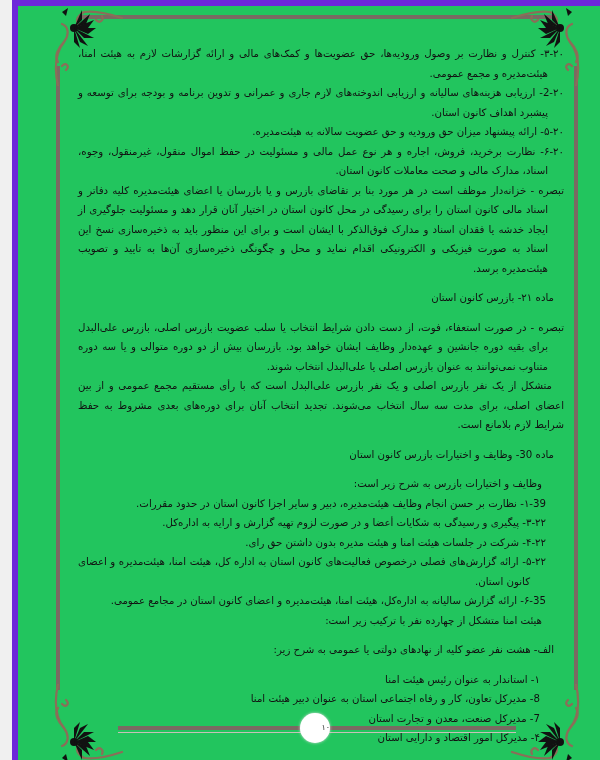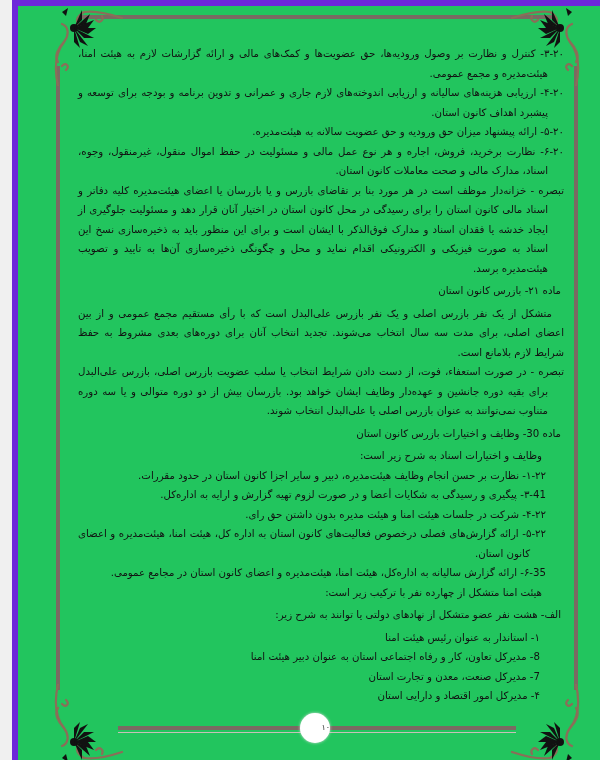--- a/index.html
+++ b/index.html
@@ -31,21 +31,21 @@
   .content {
     position: absolute; left: 60px; right: 52px; top: 38px;
     direction: rtl; text-align: justify;
     font-family: "DejaVu Sans", sans-serif; font-size: 10.2px; color: #111;
     line-height: 19.5px;
   }
   .p { margin: 0; }
   .hang { padding-right: 16px; text-indent: -16px; }
   .indent1 { padding-right: 18px; }
   .indent2 { padding-right: 24px; }
-  .heading { margin: 3px; }
+  .heading { margin: 10px; }
 </style>
 </head>
 <body>
 
 <div class="page">
   <div class="frame-line frame-top"></div>
   <div class="frame-line frame-bottom"></div>
   <div class="frame-bottom-inner"></div>
   <div class="frame-line frame-left"></div>
   <div class="frame-line frame-right"></div>
@@ -130,36 +130,36 @@
       <path d="M30 22 L50 32 L40 32 Z"></path>
       <path d="M30 22 L44 40 L36 36 Z"></path>
       <path d="M30 22 L36 42 L30 36 Z"></path>
       <path d="M30 22 L38 4 L38 14 Z"></path>
       <path d="M18 6 L24 2 L22 10 Z"></path>
     </g>
   </svg>
 
   <div class="content">
     <p class="p hang">۳-۲۰-  کنترل و نظارت بر وصول ورودیه‌ها، حق عضویت‌ها و کمک‌های مالی و ارائه گزارشات لازم به هیئت امنا، هیئت‌مدیره و مجمع عمومی.</p>
-    <p class="p hang">۴-۲۰- ارزیابی هزینه‌های سالیانه و ارزیابی اندوخته‌های لازم جاری و عمرانی و تدوین برنامه و بودجه برای توسعه و پیشبرد اهداف کانون استان.</p>
+    <p class="p hang">2-۲۰- ارزیابی هزینه‌های سالیانه و ارزیابی اندوخته‌های لازم جاری و عمرانی و تدوین برنامه و بودجه برای توسعه و پیشبرد اهداف کانون استان.</p>
     <p class="p hang">۵-۲۰-  ارائه پیشنهاد میزان حق ورودیه و حق عضویت سالانه به هیئت‌مدیره.</p>
     <p class="p hang">۶-۲۰-  نظارت برخرید، فروش، اجاره و هر نوع عمل مالی و مسئولیت در حفظ اموال منقول، غیرمنقول، وجوه، اسناد، مدارک مالی و صحت معاملات کانون استان.</p>
     <p class="p hang">تبصره - خزانه‌دار موظف است در هر مورد بنا بر تقاضای بازرس و یا بازرسان یا اعضای هیئت‌مدیره کلیه دفاتر و اسناد مالی کانون استان را برای رسیدگی در محل کانون استان در اختیار آنان قرار دهد و مسئولیت جلوگیری از ایجاد خدشه یا فقدان اسناد و مدارک فوق‌الذکر با ایشان است و برای این منظور باید به ذخیره‌سازی نسخ این اسناد به صورت فیزیکی و الکترونیکی اقدام نماید و محل و چگونگی ذخیره‌سازی آن‌ها به تایید و تصویب هیئت‌مدیره برسد.</p>
     <p class="p heading">ماده ۲۱- بازرس کانون استان</p>
+    <p class="p hang">تبصره - در صورت استعفاء، فوت، از دست دادن شرایط انتخاب یا سلب عضویت بازرس اصلی، بازرس علی‌البدل برای بقیه دوره جانشین و عهده‌دار وظایف ایشان خواهد بود. بازرسان بیش از دو دوره متوالی و یا سه دوره متناوب نمی‌توانند به عنوان بازرس اصلی یا علی‌البدل انتخاب شوند.</p>
     <p class="p" style="text-indent:12px">متشکل از یک نفر بازرس اصلی و یک نفر بازرس علی‌البدل است که با رأی مستقیم مجمع عمومی و از بین اعضای اصلی، برای مدت سه سال انتخاب می‌شوند. تجدید انتخاب آنان برای دوره‌های بعدی مشروط به حفظ شرایط لازم بلامانع است.</p>
-    <p class="p hang">تبصره - در صورت استعفاء، فوت، از دست دادن شرایط انتخاب یا سلب عضویت بازرس اصلی، بازرس علی‌البدل برای بقیه دوره جانشین و عهده‌دار وظایف ایشان خواهد بود. بازرسان بیش از دو دوره متوالی و یا سه دوره متناوب نمی‌توانند به عنوان بازرس اصلی یا علی‌البدل انتخاب شوند.</p>
     <p class="p heading">ماده 30- وظایف و اختیارات بازرس کانون استان</p>
-    <p class="p indent1" style="padding-right:22px">وظایف و اختیارات اسناد به شرح زیر است:</p>
-    <p class="p indent1">۱-۲۲- نظارت بر حسن انجام وظایف هیئت‌مدیره، دبیر و سایر اجزا کانون استان در حدود مقررات.</p>
-    <p class="p indent1">۳-41-  پیگیری و رسیدگی به شکایات أعضا و در صورت لزوم تهیه گزارش و ارایه به اداره‌کل.</p>
+    <p class="p indent1" style="padding-right:22px">وظایف و اختیارات بازرس به شرح زیر است:</p>
+    <p class="p indent1">۱-39- نظارت بر حسن انجام وظایف هیئت‌مدیره، دبیر و سایر اجزا کانون استان در حدود مقررات.</p>
+    <p class="p indent1">۳-۲۲-  پیگیری و رسیدگی به شکایات أعضا و در صورت لزوم تهیه گزارش و ارایه به اداره‌کل.</p>
     <p class="p indent1">۴-۲۲-  شرکت در جلسات هیئت امنا و هیئت مدیره بدون داشتن حق رای.</p>
     <p class="p indent1" style="padding-right:34px;text-indent:-16px">۵-۲۲- ارائه گزارش‌های فصلی درخصوص فعالیت‌های کانون استان به اداره کل، هیئت امنا، هیئت‌مدیره و اعضای کانون استان.</p>
     <p class="p indent1">۶-35- ارائه گزارش سالیانه به اداره‌کل، هیئت امنا، هیئت‌مدیره و اعضای کانون استان در مجامع عمومی.</p>
     <p class="p indent1" style="padding-right:22px">هیئت امنا متشکل از چهارده نفر با ترکیب زیر است:</p>
-    <p class="p heading">الف- هشت نفر عضو متشکل از نهادهای دولتی یا توانند به شرح زیر:</p>
+    <p class="p heading">الف- هشت نفر عضو کلیه از نهادهای دولتی یا عمومی به شرح زیر:</p>
     <p class="p indent2">۱-  استاندار به عنوان رئیس هیئت امنا</p>
     <p class="p indent2">8-  مدیرکل تعاون، کار و رفاه اجتماعی استان به عنوان دبیر هیئت امنا</p>
     <p class="p indent2">7-  مدیرکل صنعت، معدن و تجارت استان</p>
     <p class="p indent2">۴-  مدیرکل امور اقتصاد و دارایی استان</p>
   </div>
 
   <div class="page-number">۱۰</div>
 </div>
 
 </body></html>

